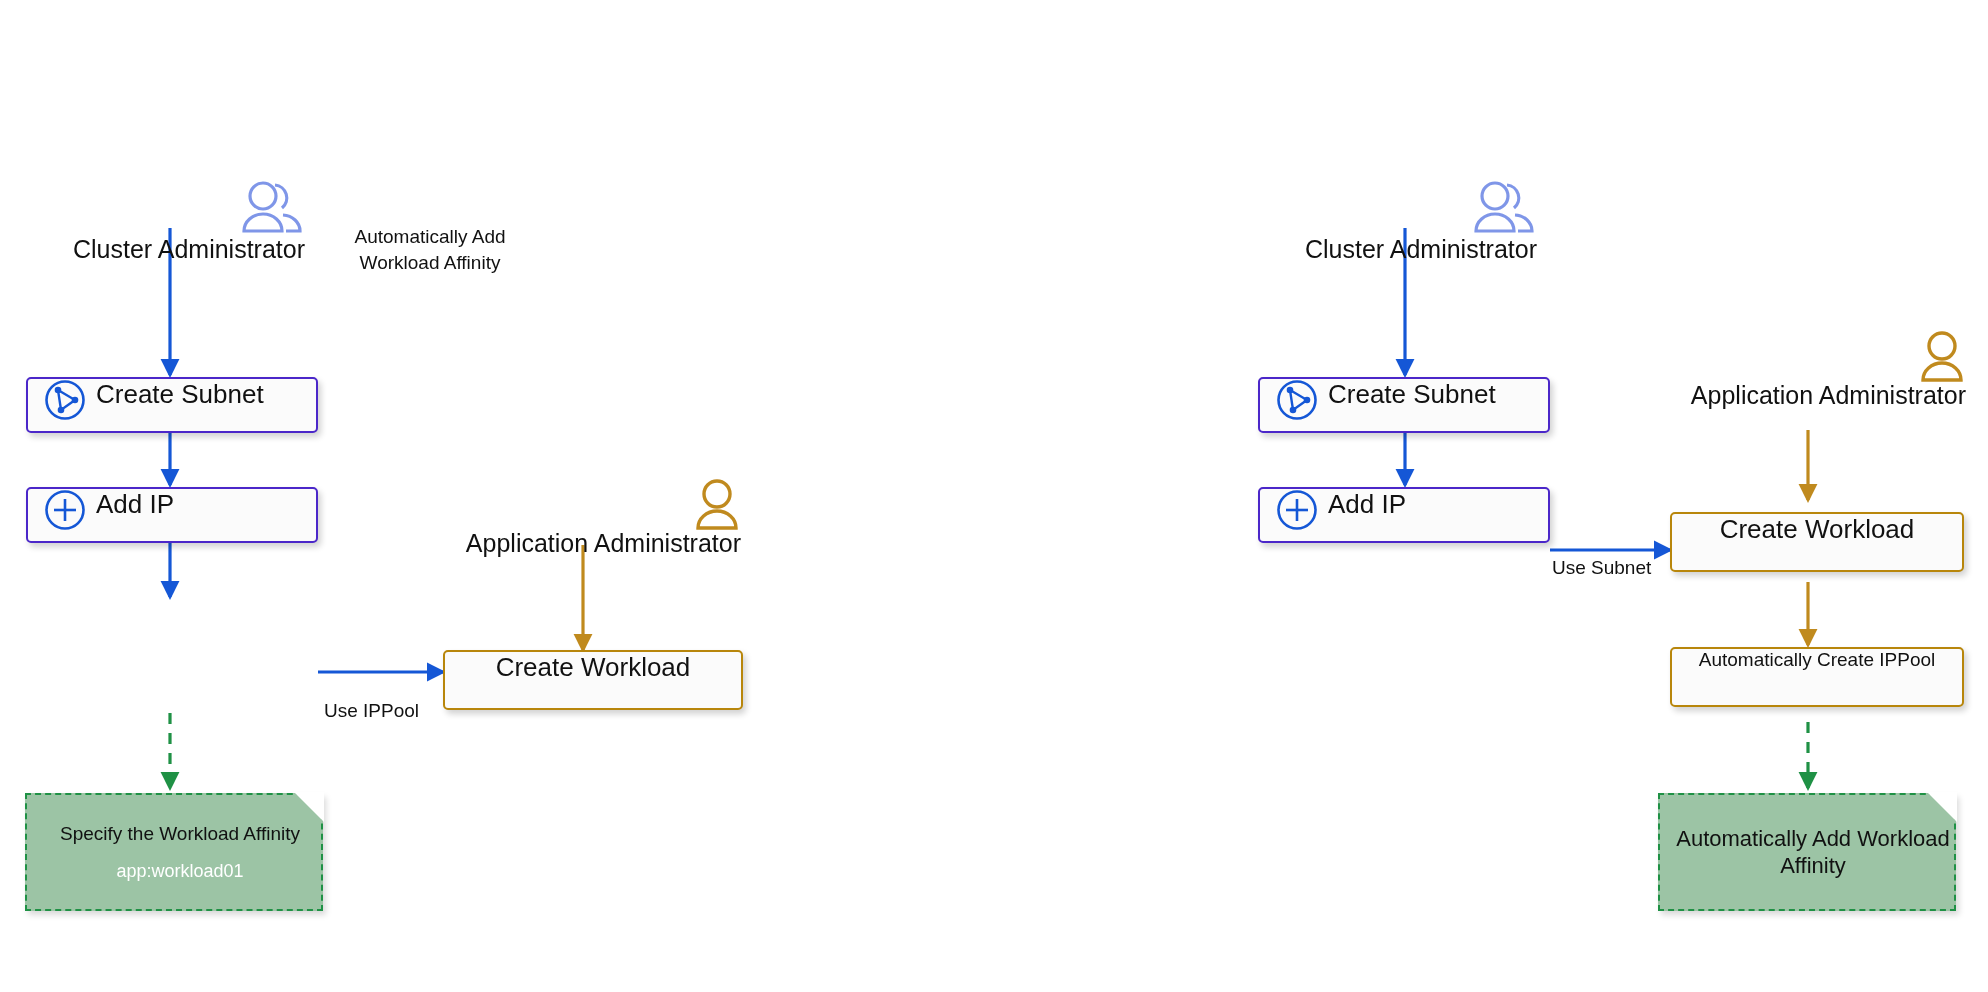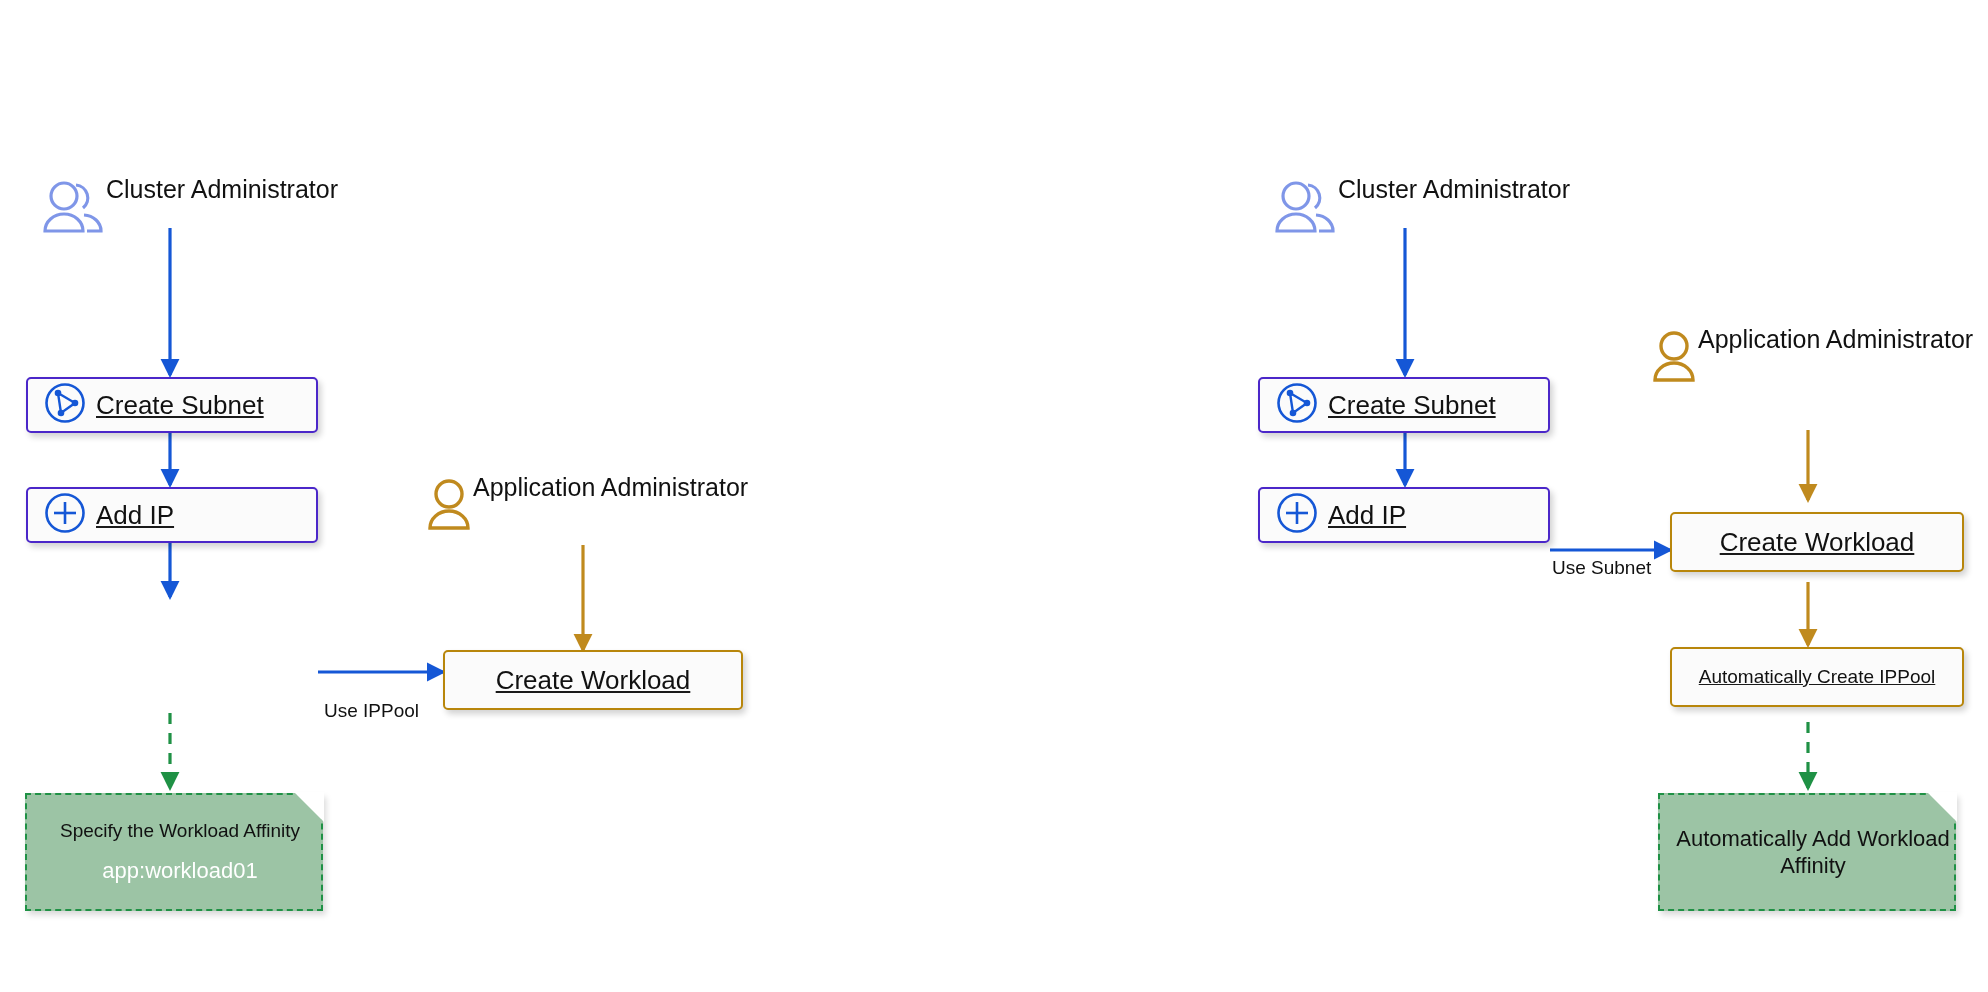--- a/index.html
+++ b/index.html
@@ -28,41 +28,41 @@
     letter-spacing: -0.2px;
     white-space: nowrap;
   }
   #title-left  { left: 14px;  top: 50px; }
   #title-right { left: 148px; top: 52px; }
 
   
   .actor {
     position: absolute;
     display: flex;
-    align-items: flex-start;
+    flex-direction: column;
+    align-items: flex-end;
     white-space: nowrap;
   }
   .actor-label {
     font-size: 25px;
     color: #111;
     line-height: 1.1;
     margin-top: -4px;
   }
   .actor-icon { display: block; }
 
   
   .node {
     position: absolute;
     box-sizing: border-box;
     display: flex;
-    align-items: center;
+    align-items: flex-start;
     background: #fbfbfb;
     border-radius: 5px;
     box-shadow: 3px 4px 6px rgba(0,0,0,0.18);
-    text-decoration: underline;
   }
   .node.blue   { border: 2.5px solid #4b27c9; }
   .node.gold   { border: 2.5px solid #b8860b; }
   .node-icon {
     flex: 0 0 auto;
     margin-left: 16px;
     margin-right: 10px;
     display: block;
   }
   .node-label {
@@ -91,21 +91,21 @@
     position: absolute;
     top: -3px;
     right: -3px;
     width: 30px;
     height: 30px;
     background: #ffffff;
     clip-path: polygon(0 0, 100% 100%, 100% 0);
     border-left: 0;
   }
   .note-line1 { font-size: 19px; color: #111; line-height: 1.25; text-align: center; }
-  .note-line2 { font-size: 22px; color: #ffffff; line-height: 1.25; margin-top: 14px; text-align: center; }
+  .note-line2 { font-size: 18px; color: #ffffff; line-height: 1.25; margin-top: 14px; text-align: center; }
   .note-big .note-line1 { font-size: 22px; }
 
   
   .edge-label {
     position: absolute;
     font-size: 19px;
     color: #111;
     white-space: nowrap;
   }
 
@@ -166,20 +166,22 @@
       <svg width="66" height="56" viewBox="0 0 66 56">
         <circle cx="24" cy="16" r="13" fill="none" stroke="#7f96e8" stroke-width="3.2"></circle>
         <path d="M 5 51 a 19 17 0 0 1 38 0 z" fill="none" stroke="#7f96e8" stroke-width="3.2"></path>
         <path d="M 36 5 a 13 13 0 0 1 7 23" fill="none" stroke="#7f96e8" stroke-width="3.2"></path>
         <path d="M 44 35 a 18 16 0 0 1 17 16 L 47 51" fill="none" stroke="#7f96e8" stroke-width="3.2"></path>
       </svg>
     </span>
     <span class="actor-label">Cluster Administrator</span>
   </div>
 
+  <div class="free-text" style="left:330px; top:224px; width:200px;">Automatically Add
+Workload Affinity</div>
 
   <div class="node blue" style="left:26px; top:377px; width:292px; height:56px;">
     <span class="node-icon">
       <svg width="42" height="42" viewBox="0 0 42 42">
         <circle cx="21" cy="21" r="18.5" fill="none" stroke="#1557d6" stroke-width="2.6"></circle>
         <path d="M 14 11 L 31 21 L 17 31 Z" fill="none" stroke="#1557d6" stroke-width="2.4"></path>
         <circle cx="14" cy="11" r="3.3" fill="#1557d6"></circle>
         <circle cx="31" cy="21" r="3.3" fill="#1557d6"></circle>
         <circle cx="17" cy="31" r="3.3" fill="#1557d6"></circle>
       </svg>

